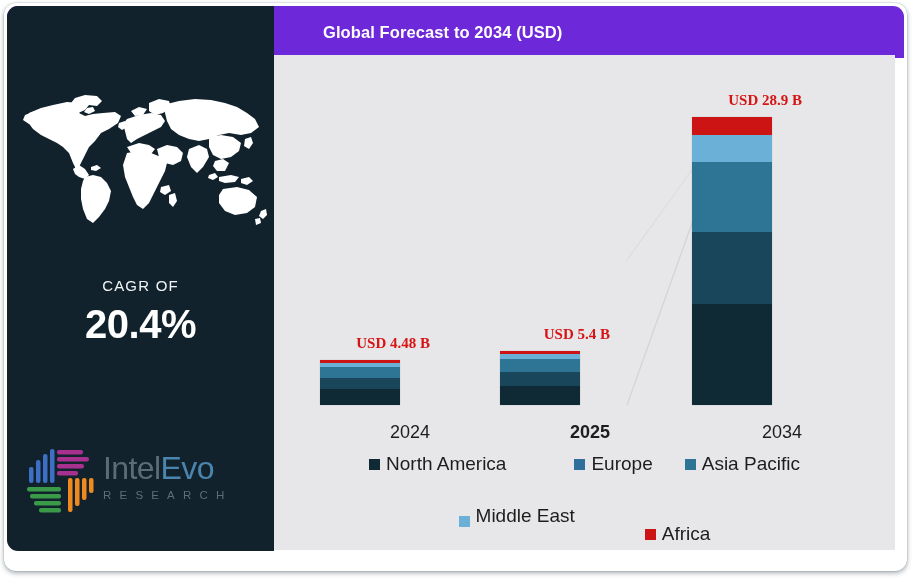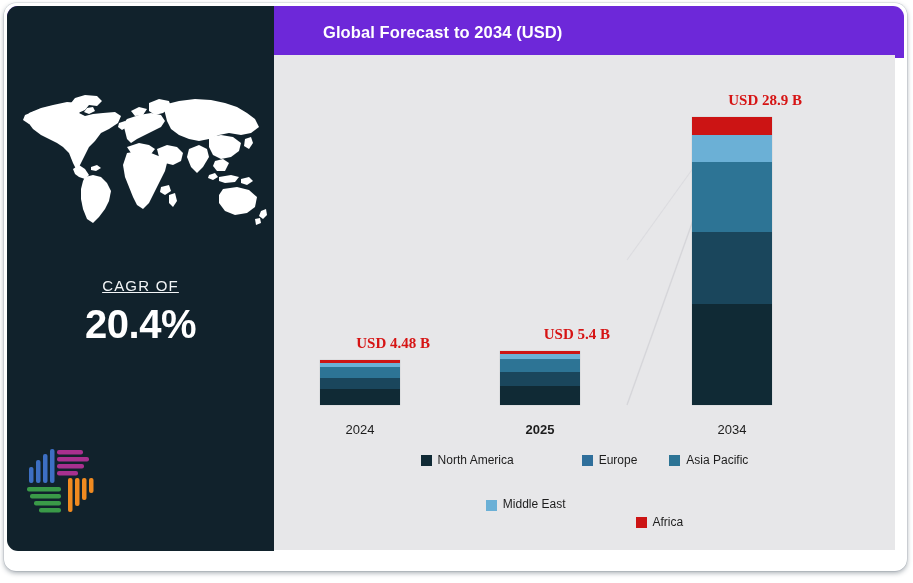--- a/index.html
+++ b/index.html
@@ -63,21 +63,20 @@
   .world-map svg { display: block; width: 100%; height: 100%; }
 
   .cagr-label {
     position: absolute;
     left: 0; top: 271px;
     width: 267px;
     text-align: center;
     font-size: 15px;
     color: #f2f5f7;
     letter-spacing: 1.2px;
-    text-decoration: underline;
   }
   .cagr-value {
     position: absolute;
     left: 0; top: 296px;
     width: 267px;
     text-align: center;
     font-size: 40px;
     font-weight: bold;
     color: #ffffff;
     letter-spacing: -0.5px;
@@ -146,24 +145,24 @@
     position: absolute;
     font-family: "Liberation Serif", serif;
     font-size: 15px;
     font-weight: bold;
     color: #d61414;
     white-space: nowrap;
     text-align: right;
   }
   .bar-year {
     position: absolute;
-    font-size: 13px;
+    font-size: 18px;
     color: #1d1d1d;
     white-space: nowrap;
-    text-align: center;
+    text-align: right;
   }
 
   
   .legend {
     position: absolute;
     left: 0; top: 398px;
     width: 621px;
   }
   .legend-row {
     display: flex;
@@ -176,21 +175,21 @@
     display: flex;
     align-items: center;
     white-space: nowrap;
   }
   .legend-swatch {
     width: 11px; height: 11px;
     margin-right: 6px;
     flex: 0 0 auto;
   }
   .legend-text {
-    font-size: 12px;
+    font-size: 19px;
     color: #1d1d1d;
   }
 </style>
 </head>
 <body>
 
 <div id="canvas">
 
   <div class="card-frame"></div>
 
@@ -291,20 +290,24 @@
           </g>
 
           <g fill="#3a9a48">
             <rect x="4" y="42" width="34" height="4.5" rx="2"></rect>
             <rect x="7" y="49" width="31" height="4.5" rx="2"></rect>
             <rect x="11" y="56" width="27" height="4.5" rx="2"></rect>
             <rect x="16" y="63" width="22" height="4.5" rx="2"></rect>
           </g>
         </svg>
       </div>
+      <div class="logo-text">
+        <div class="logo-name"><span class="intel">Intel</span><span class="evo">Evo</span></div>
+        <div class="logo-sub">RESEARCH</div>
+      </div>
     </div>
   </div>
 
   <div class="chart-surface">
 
     <svg class="connectors" viewBox="0 0 621 495" xmlns="http://www.w3.org/2000/svg">
       <polyline points="353,350 456,62" fill="none" stroke="#d6d6da" stroke-width="1.4"></polyline>
       <polyline points="353,205 456,62" fill="none" stroke="#dcdce0" stroke-width="1.1"></polyline>
     </svg>
 

